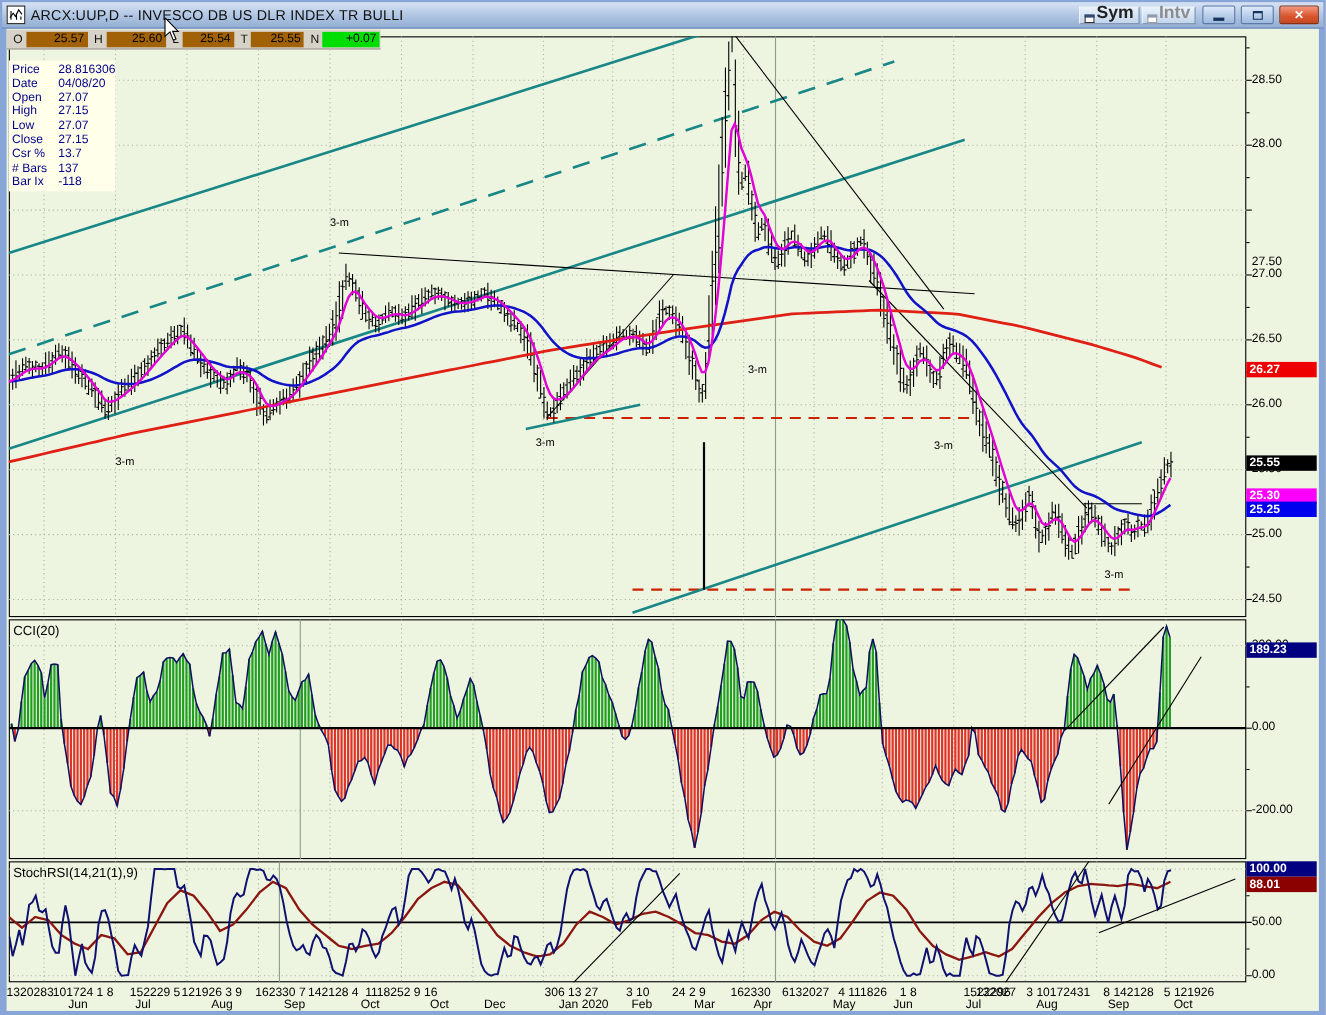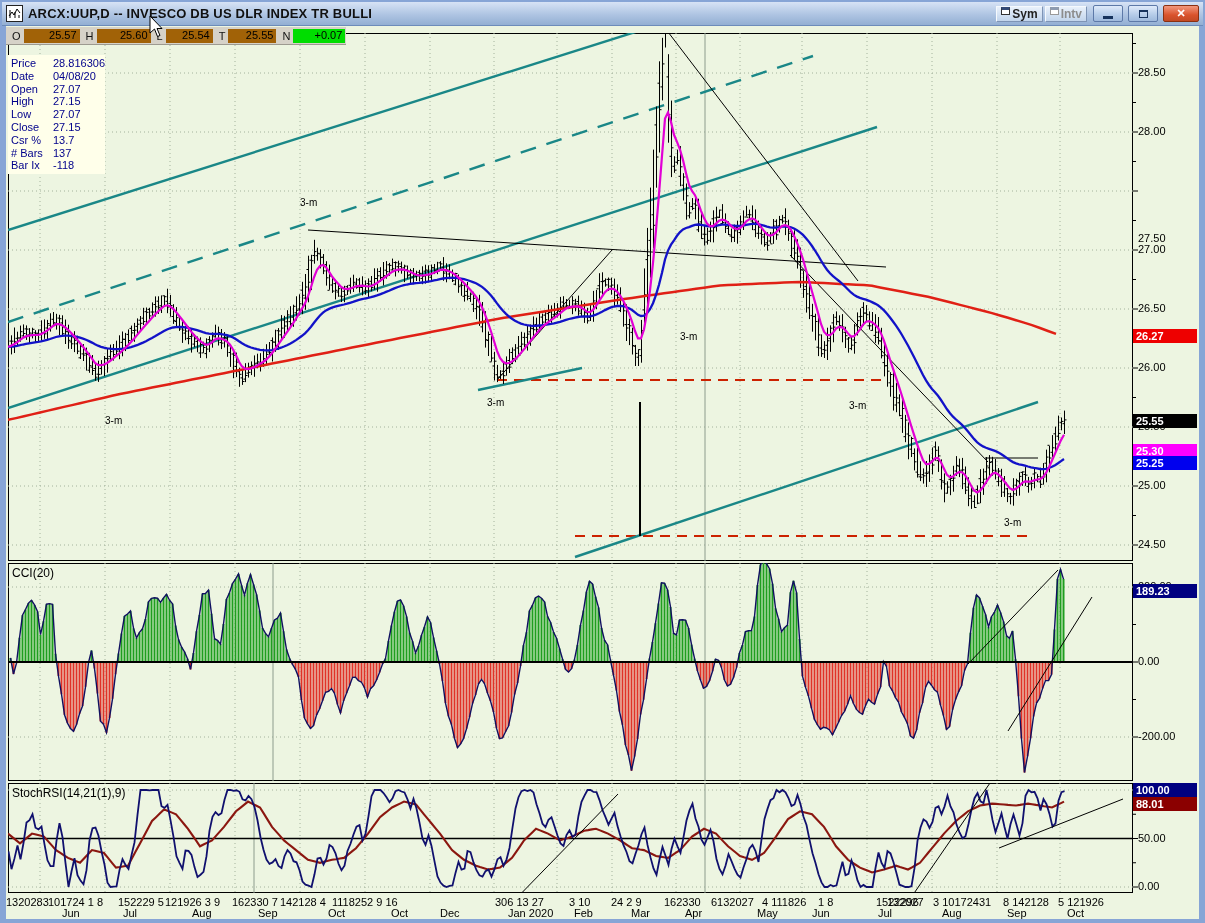--- a/index.html
+++ b/index.html
@@ -4,24 +4,24 @@
 <style>
   html,body{margin:0;padding:0;background:#9aa7bd;}
   *{box-sizing:border-box;}
   .window{position:relative;width:1205px;height:923px;background:#87a5d6;overflow:hidden;
           font-family:"Liberation Sans",sans-serif;}
   .titlebar{position:absolute;left:2px;top:2px;width:1201px;height:24px;
             background:linear-gradient(#d7e3f5,#aec4e2 55%,#93afd3);
             border-bottom:1px solid #6d8cba;display:flex;align-items:center;z-index:40;}
   .app-icon{width:17px;height:17px;margin:0 5px 0 4px;background:#fff;border:1px solid #222;
             display:inline-flex;align-items:center;justify-content:center;}
-  .title-text{font-size:13px;font-weight:bold;color:#111;letter-spacing:0.2px;}
+  .title-text{font-size:13px;font-weight:normal;color:#111;letter-spacing:0.2px;}
   .tb-spacer{flex:1;}
-  .tb-btn{height:16px;margin:0 1px;padding:0 4px;display:inline-flex;align-items:flex-start;gap:2px;
-          font-size:12px;font-weight:bold;color:#222;background:linear-gradient(#e9f1fb,#c2d5ec);
+  .tb-btn{height:16px;margin:0 1px;padding:0 4px;display:inline-flex;align-items:flex-end;gap:2px;
+          font-size:16px;font-weight:bold;color:#222;background:linear-gradient(#e9f1fb,#c2d5ec);
           border:1px solid #7e94b5;border-top-color:#f5f9fd;border-left-color:#f5f9fd;cursor:default;}
   .tb-btn.dim span{color:#8d8d8d;}
   .winico{display:inline-block;width:9px;height:8px;border:1px solid #333;background:#fff;
           border-top:3px solid #334a77;}
   .winico.gray{border-color:#999;border-top-color:#8d9bb1;}
   .cap-btn{width:30px;height:17px;margin-left:5px;border-radius:2px;border:1px solid #5d79a8;
            background:linear-gradient(#dfeafa,#b4cbe8 60%,#9fb9dc);display:inline-flex;
            align-items:center;justify-content:center;cursor:default;}
   .cap-btn.close{width:36px;background:linear-gradient(#f2977d,#d9532c 60%,#c24a24);
                  border-color:#8a3012;color:#fff;font-size:11px;font-weight:bold;margin-right:4px;}

